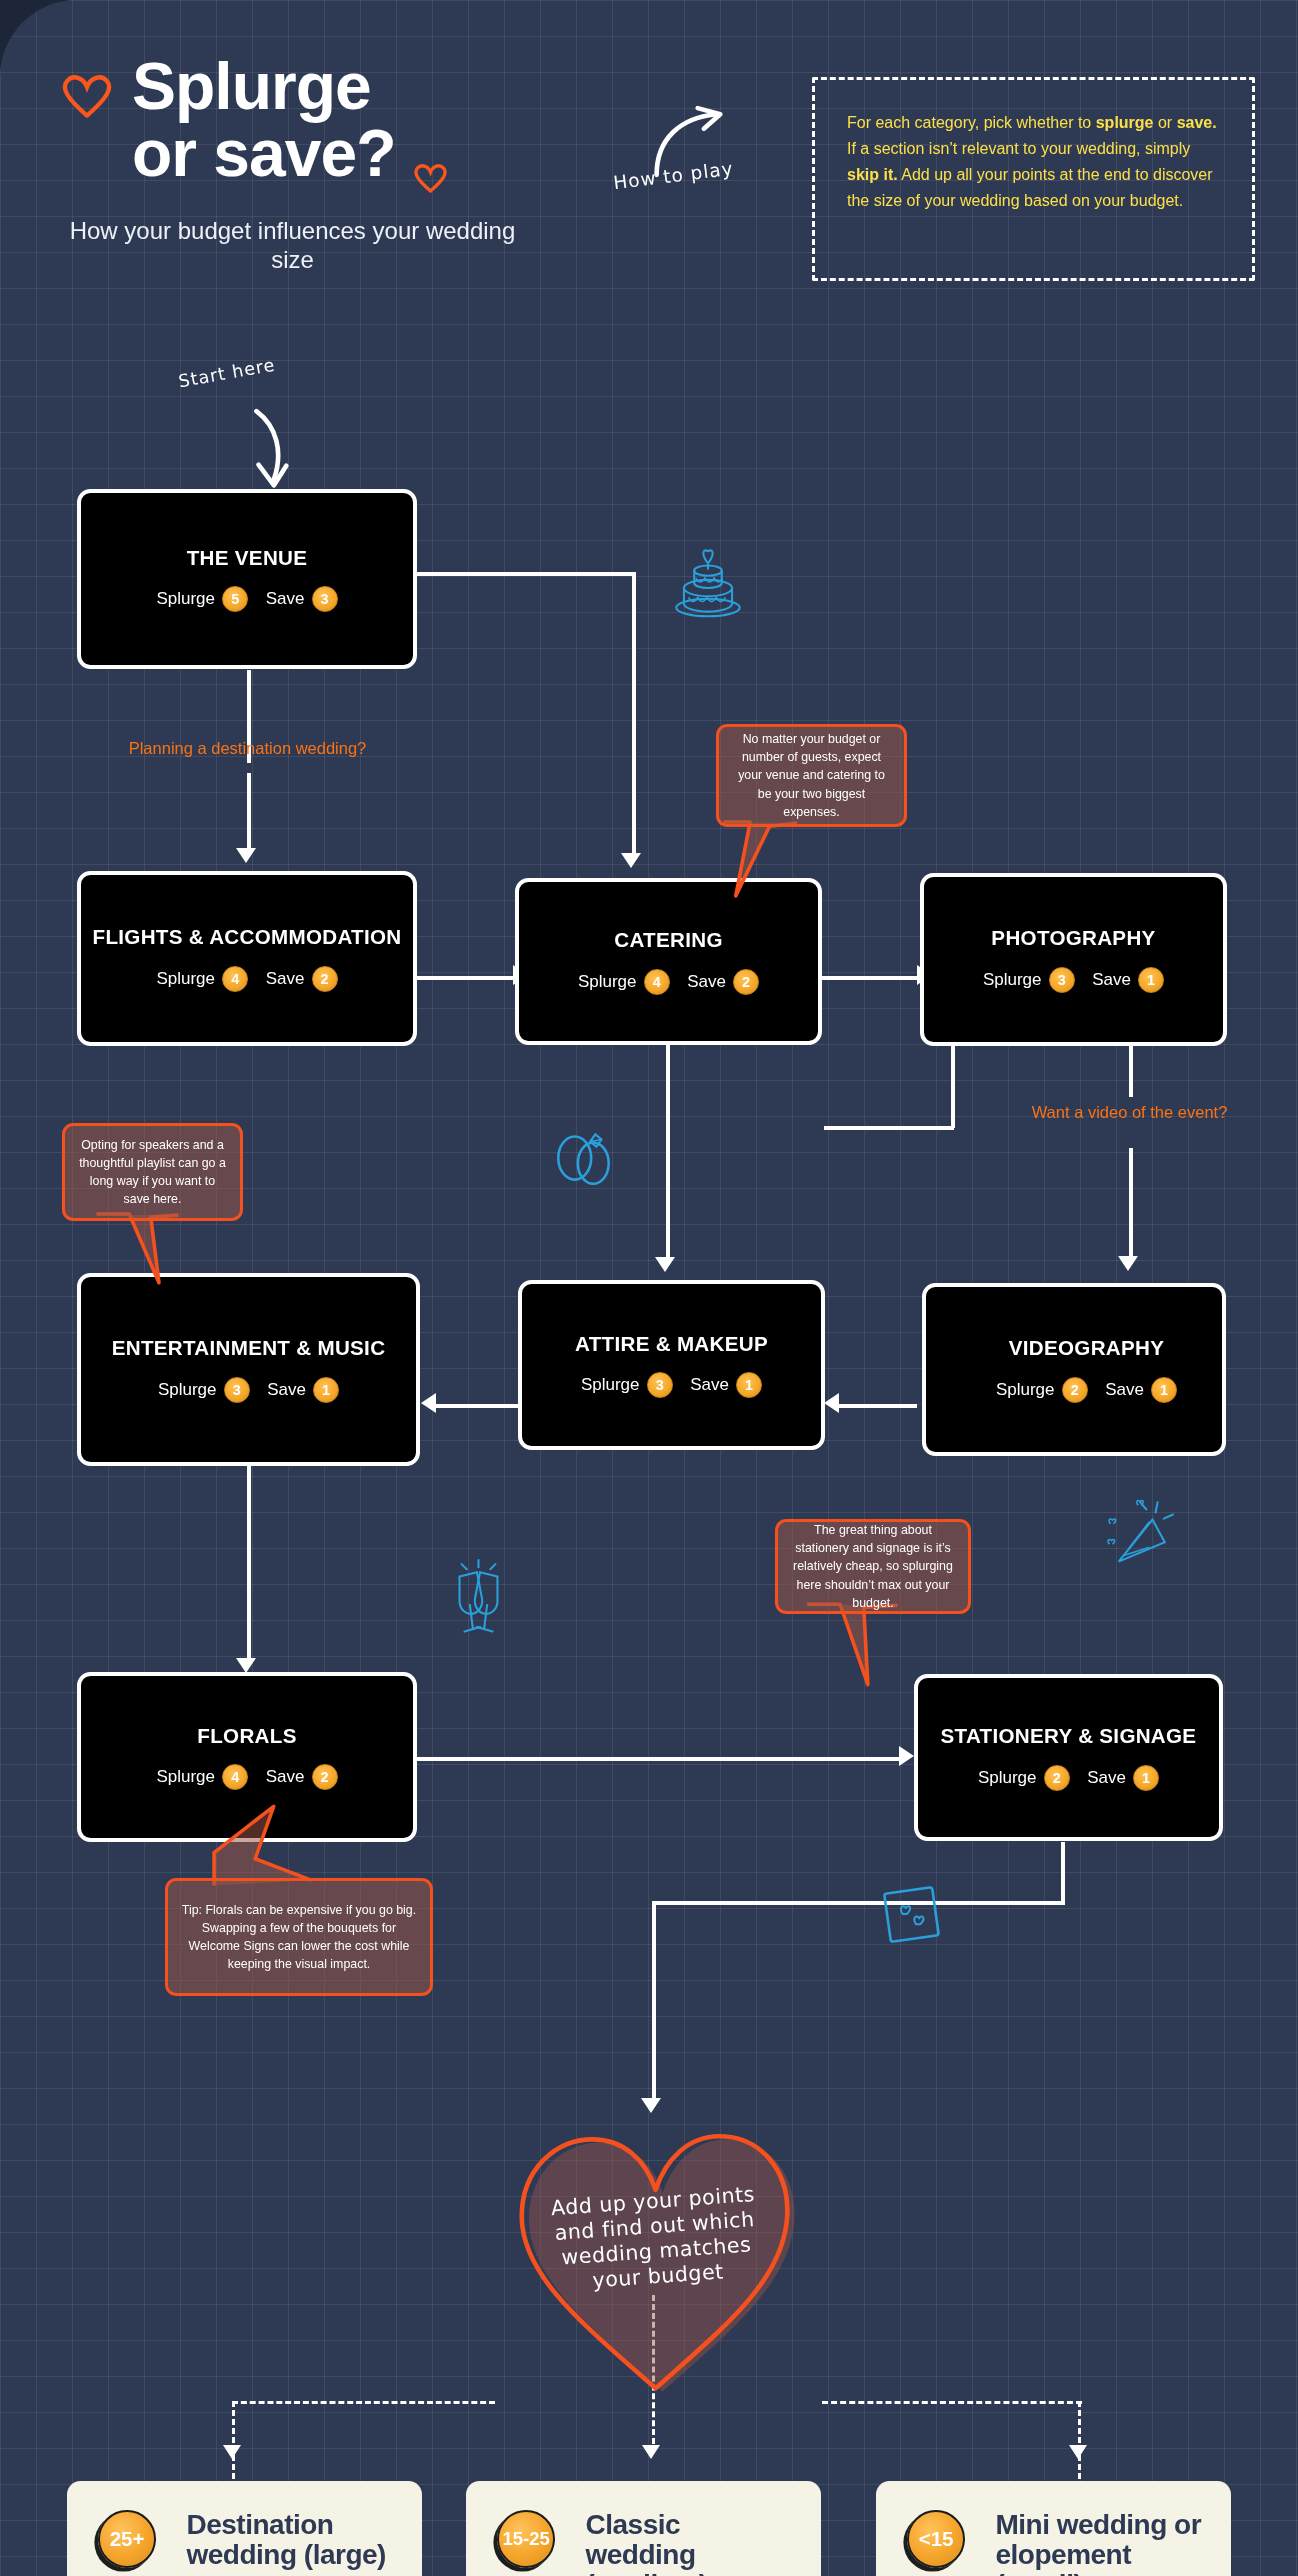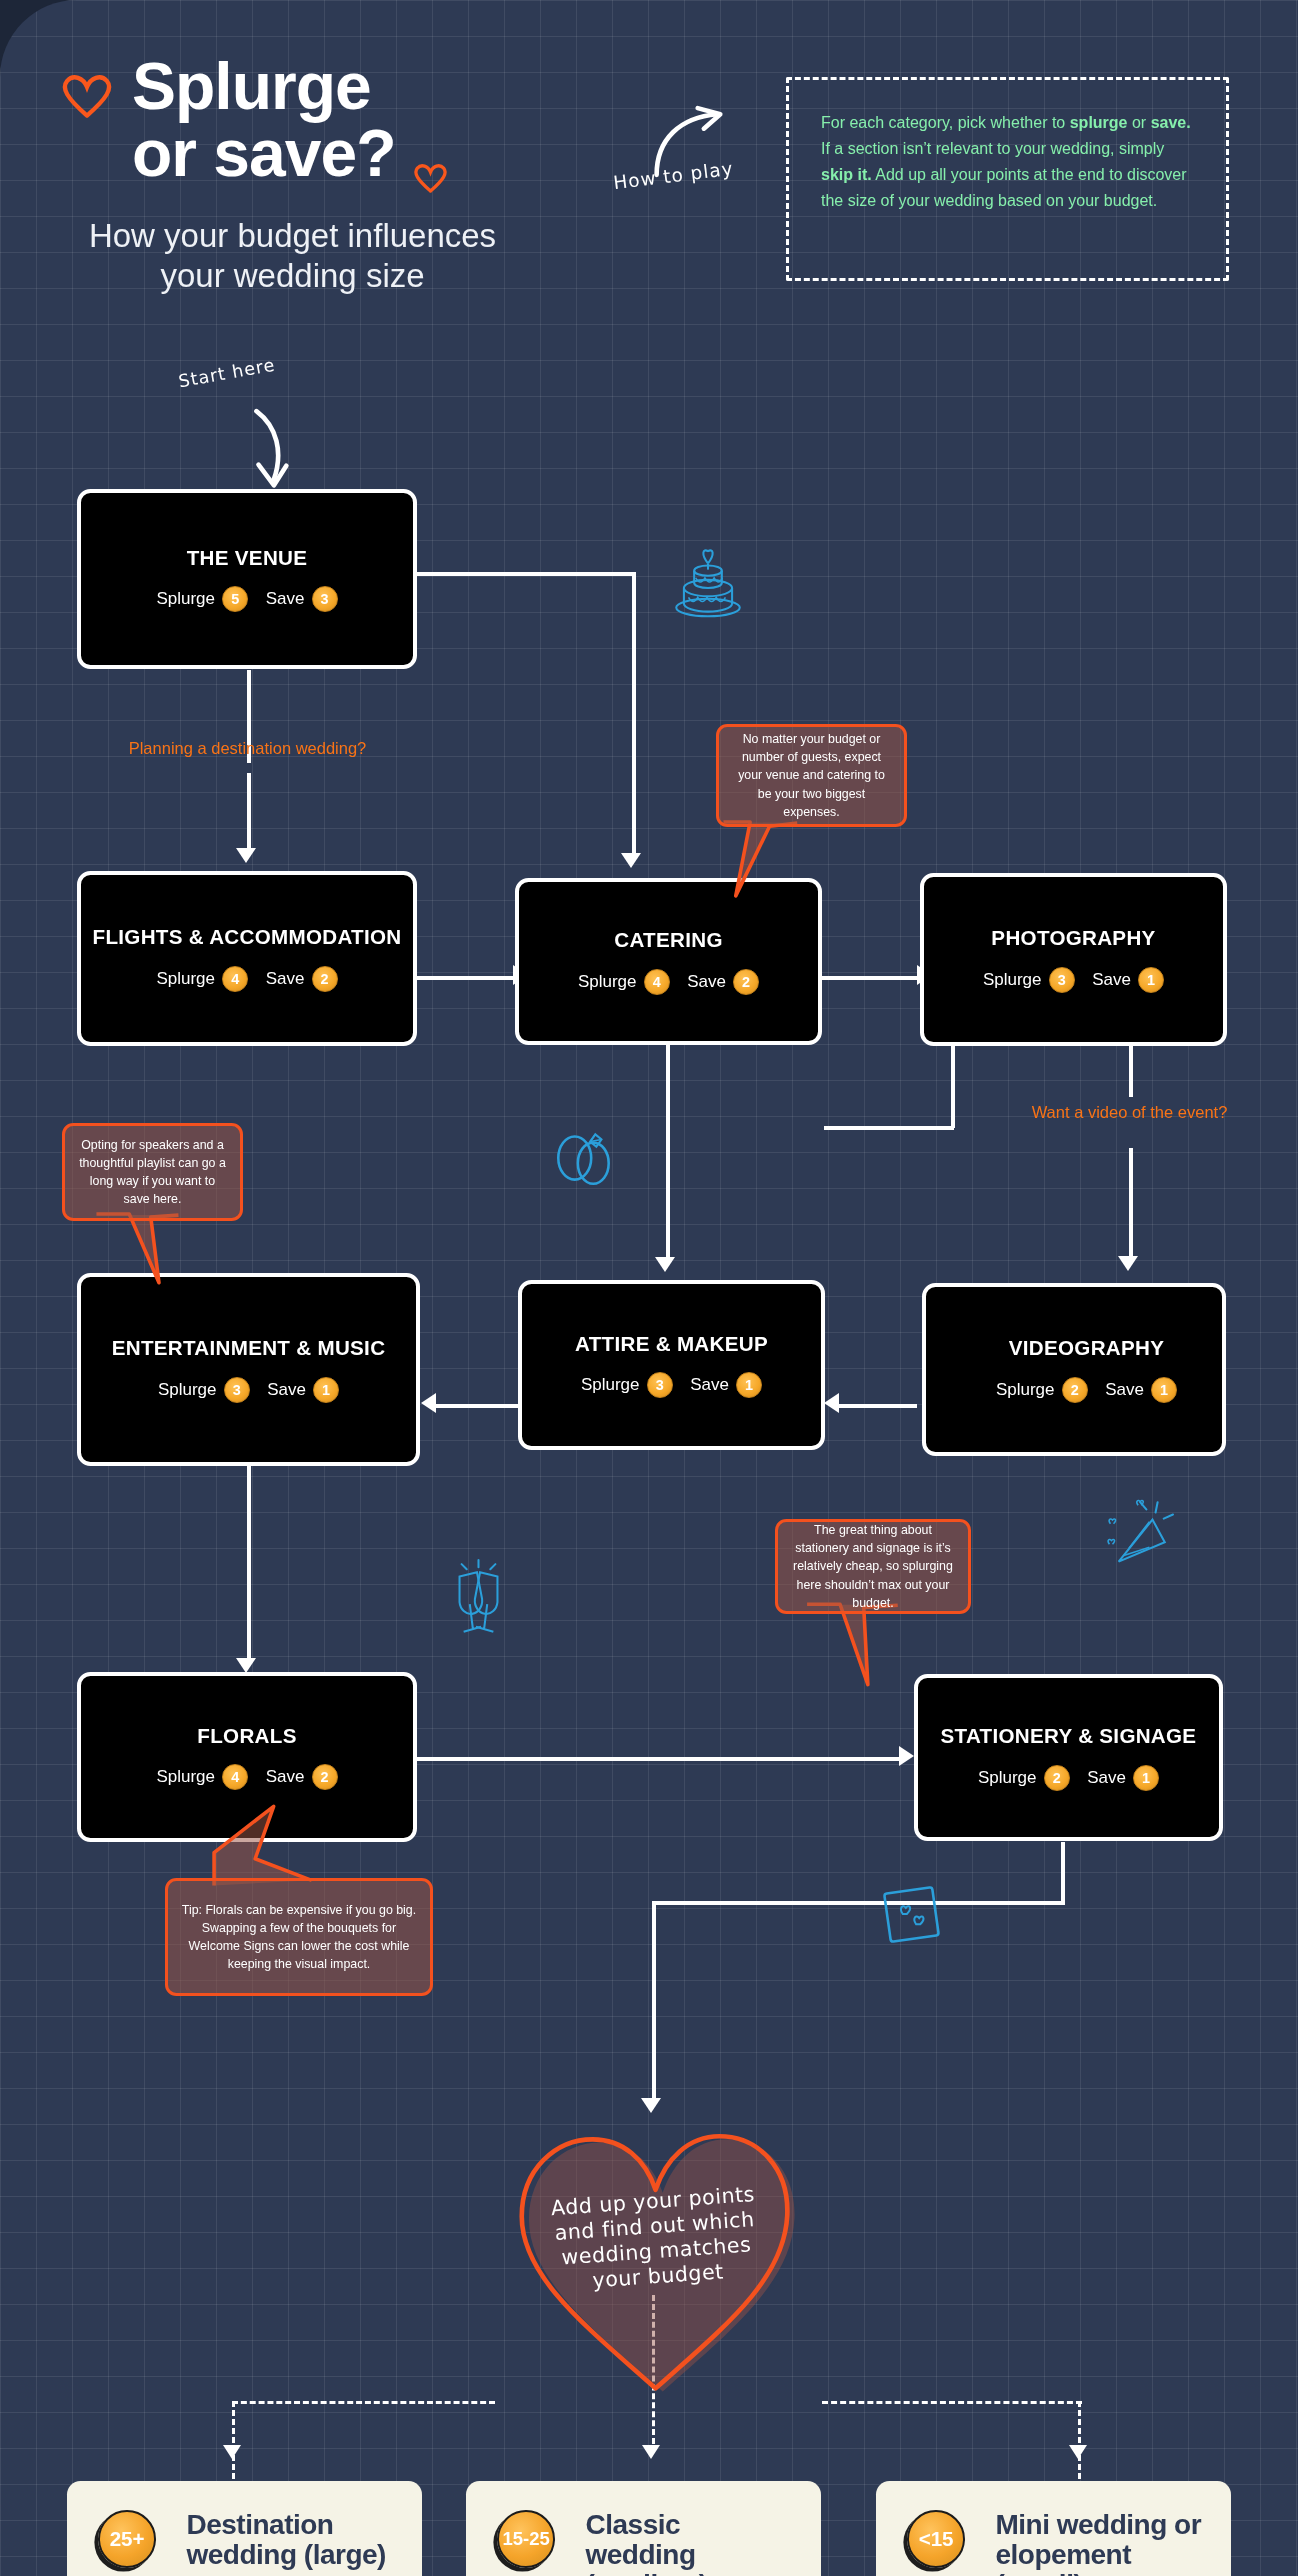--- a/index.html
+++ b/index.html
@@ -25,36 +25,36 @@
 
   
   #header { position:absolute; left:0; top:0; width:100%; height:319px; }
   .title {
     position:absolute; left:132px; top:53px;
     color:#ffffff; font-weight:bold; font-size:66px; line-height:1.02;
     letter-spacing:-1px;
   }
   .subtitle {
     position:absolute; left:66px; top:216px; width:453px;
-    color:#eef1f6; font-size:33px; line-height:1.22; text-align:center;
+    color:#eef1f6; font-size:24px; line-height:1.22; text-align:center;
   }
   .heart-deco { position:absolute; }
 
   .howto-label {
     position:absolute; left:613px; top:165px;
     color:#fff; font-size:18.5px; letter-spacing:1px;
     font-family:"DejaVu Sans", sans-serif;
     transform:rotate(-7deg);
   }
   .howto-arrow { position:absolute; left:644px; top:103px; }
   .howto-box {
-    position:absolute; left:786px; top:77px; width:443px; height:204px;
+    position:absolute; left:812px; top:77px; width:443px; height:204px;
     border:3.1px dashed #ffffff; border-radius:2.1px;
     padding:30px 32px;
-    color:#86efac; font-size:16px; line-height:1.62;
+    color:#fde047; font-size:16px; line-height:1.62;
   }
   .howto-box b { font-weight:bold; }
 
   
   .node {
     position:absolute;
     background:#000000;
     border:4.6px solid #ffffff;
     border-radius:13.4px;
     display:flex; flex-direction:column; align-items:center; justify-content:center;

